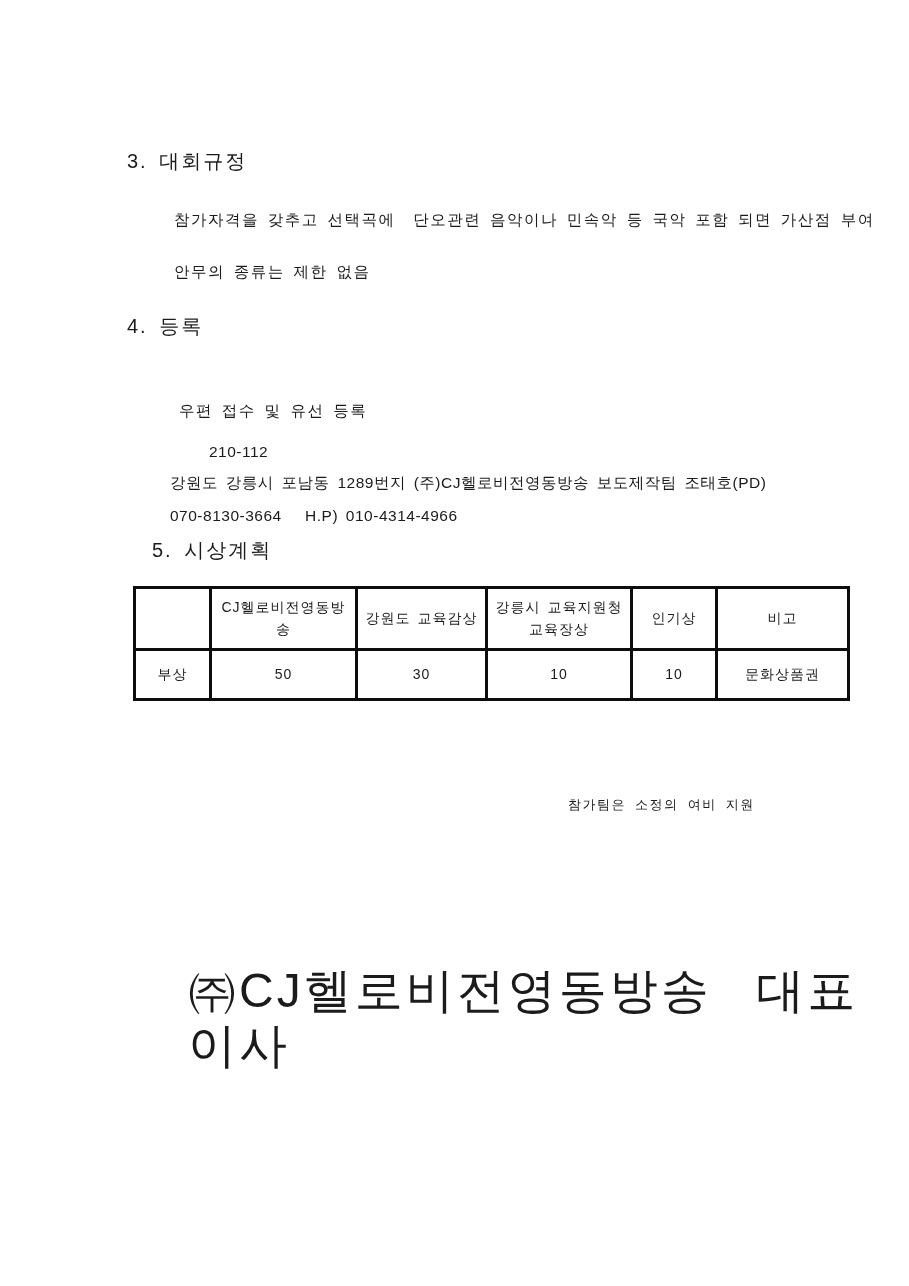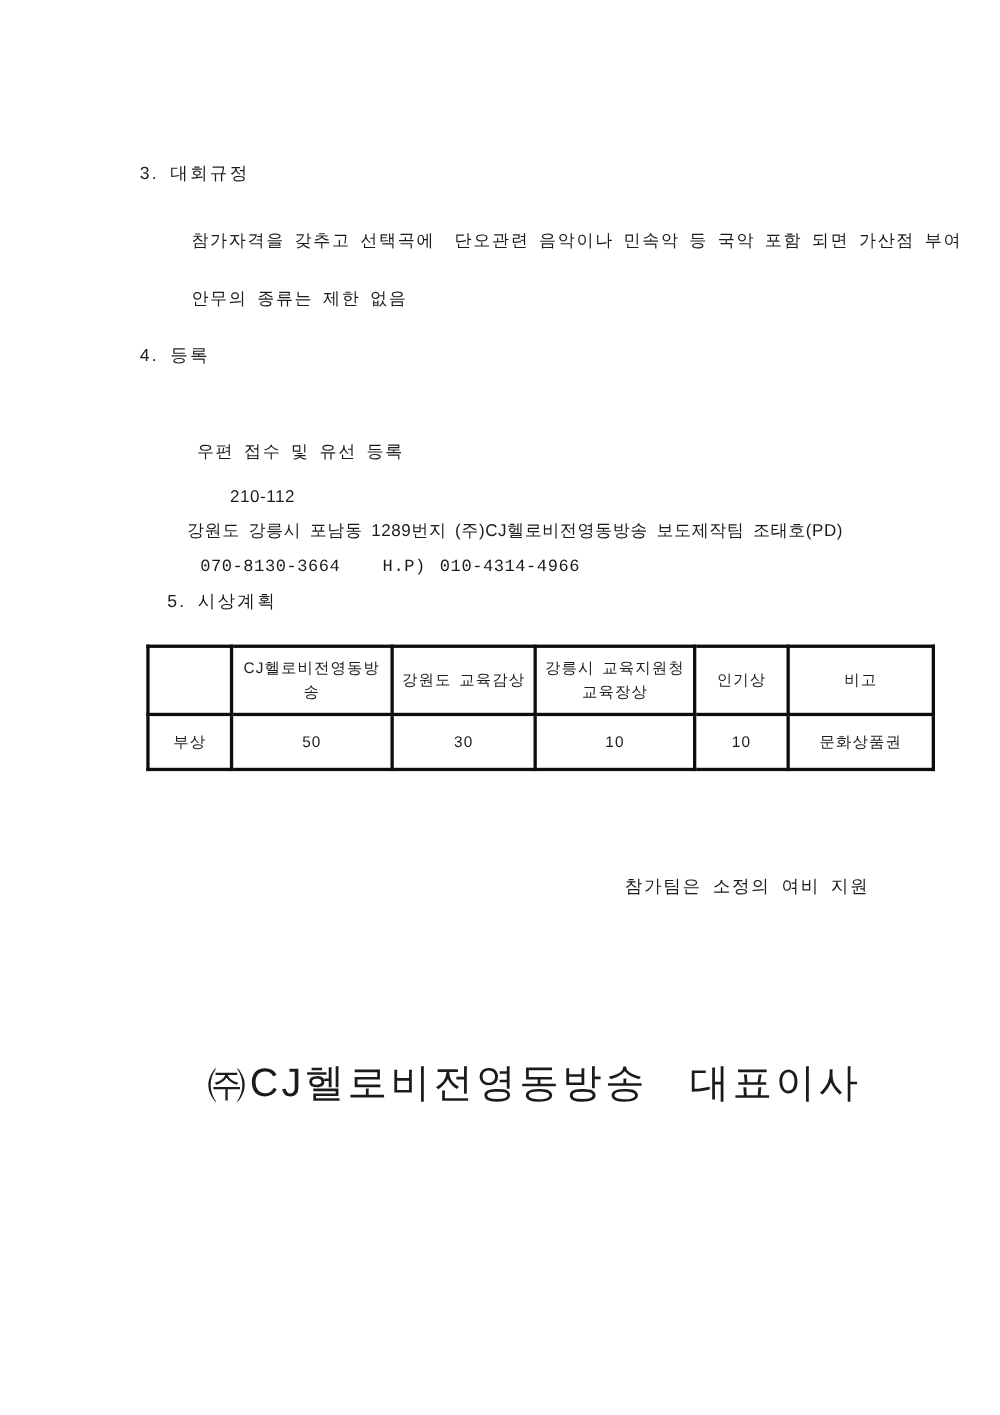--- a/index.html
+++ b/index.html
@@ -15,38 +15,38 @@
     font-family: "Liberation Sans", "DejaVu Sans", sans-serif;
     color: #1b1b1b;
     overflow: hidden;
   }
   .txt {
     position: absolute;
     white-space: pre-wrap;
     line-height: 1.15;
   }
   .heading {
-    font-size: 16px;
+    font-size: 20px;
     letter-spacing: 2px;
     word-spacing: 4px;
   }
   .body-line {
     font-size: 15.5px;
     letter-spacing: 1.5px;
     word-spacing: 3px;
     text-align: center;
   }
   .heading-rules       { left: 127px; top: 150px; }
   .rules-line-1        { left: 174px; top: 211px; }
   .rules-line-2        { left: 174px; top: 263px; }
   .heading-registration{ left: 127px; top: 315px; }
   .reg-method          { left: 179px; top: 402px; }
   .reg-postal          { left: 170px; top: 443px; letter-spacing: 0.5px; margin-left: 39px; }
   .reg-address         { left: 170px; top: 474px; letter-spacing: 0.5px; }
-  .reg-phone           { left: 182px; top: 507px; letter-spacing: 0.5px; font-family: Liberation Mono, monospace; }
+  .reg-phone           { left: 170px; top: 507px; letter-spacing: 0.5px; }
   .heading-awards      { left: 128px; top: 539px; margin-left: 24px; }
 
   table.awards {
     position: absolute;
     left: 133px;
     top: 586px;
     border-collapse: collapse;
     table-layout: fixed;
     width: 714px;
   }
@@ -62,27 +62,27 @@
     line-height: 1.55;
     padding: 2px 4px;
     overflow: hidden;
   }
   tr.hdr-row  { height: 62px; }
   tr.row-cert { height: 52px; }
   tr.row-prize{ height: 50px; padding-left: 12px; }
 
   .awards-note {
     left: 568px; top: 798px;
-    font-size: 16px;
+    font-size: 13px;
     letter-spacing: 1.5px;
     word-spacing: 4px;
   }
   .signature {
     left: 188px; top: 963px;
-    font-size: 36px;
+    font-size: 48px;
     letter-spacing: 3px;
     word-spacing: 6px;
   }
 </style>
 </head>
 <body>
 
 <div class="page">
 
   <div class="txt heading heading-rules">3. 대회규정</div>

